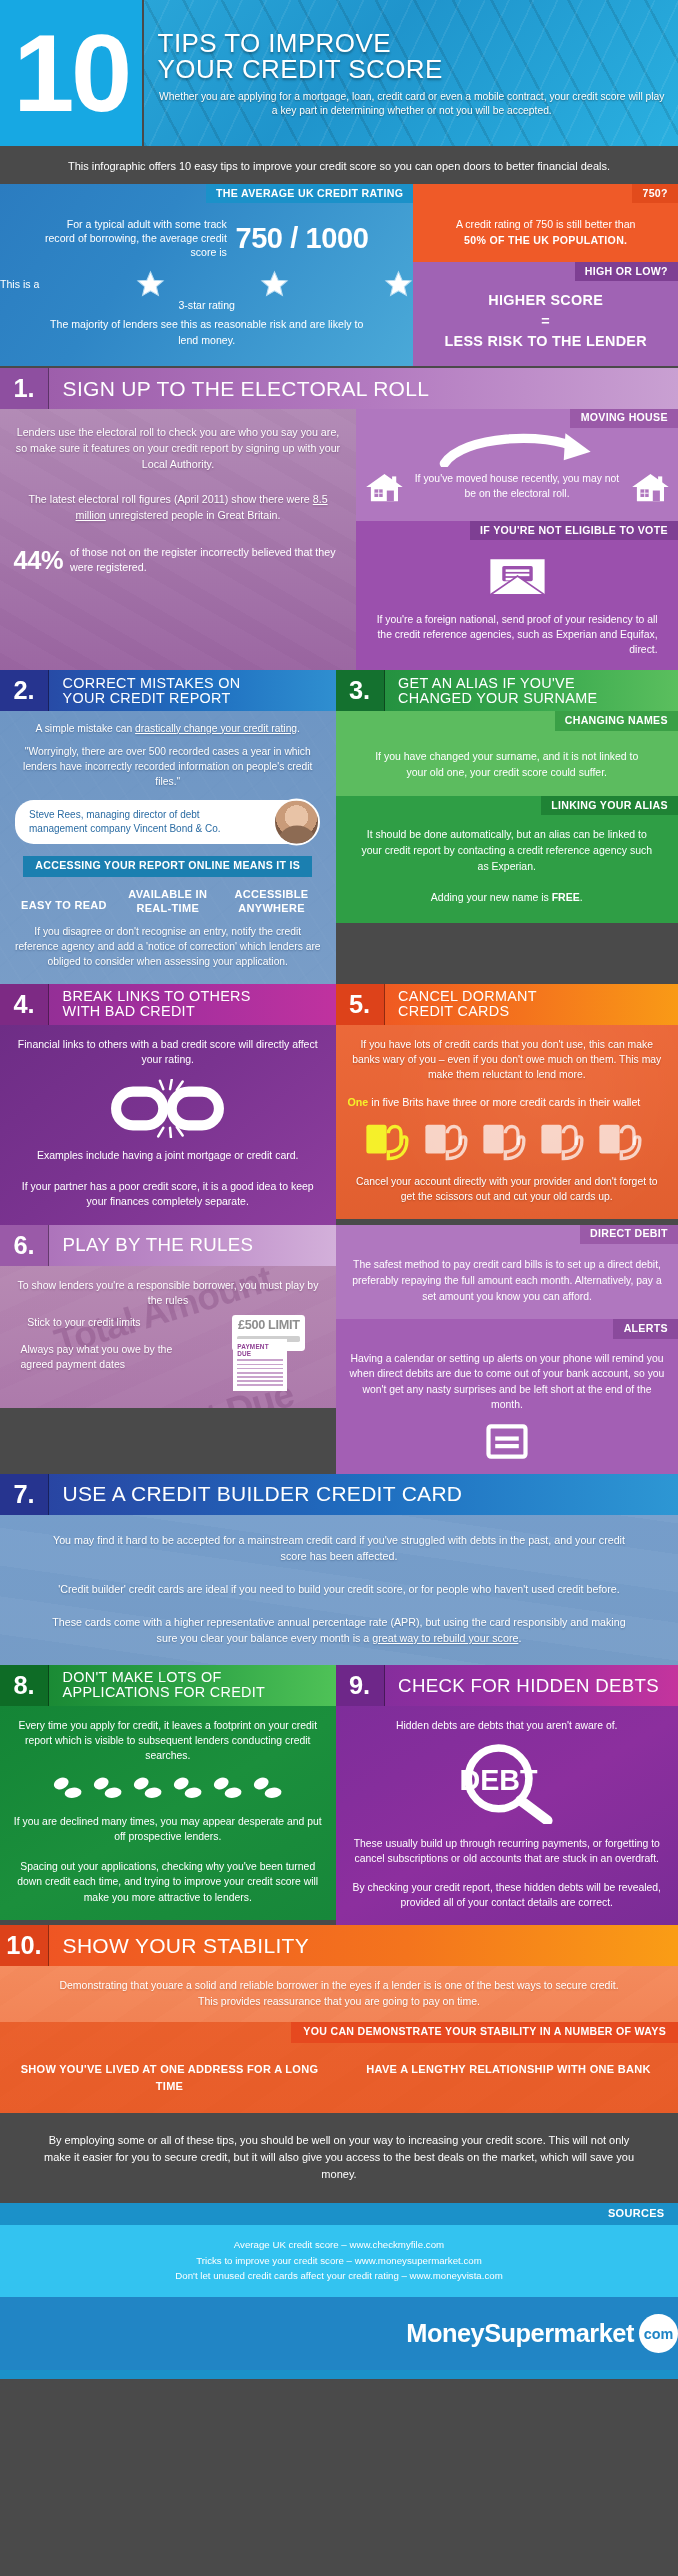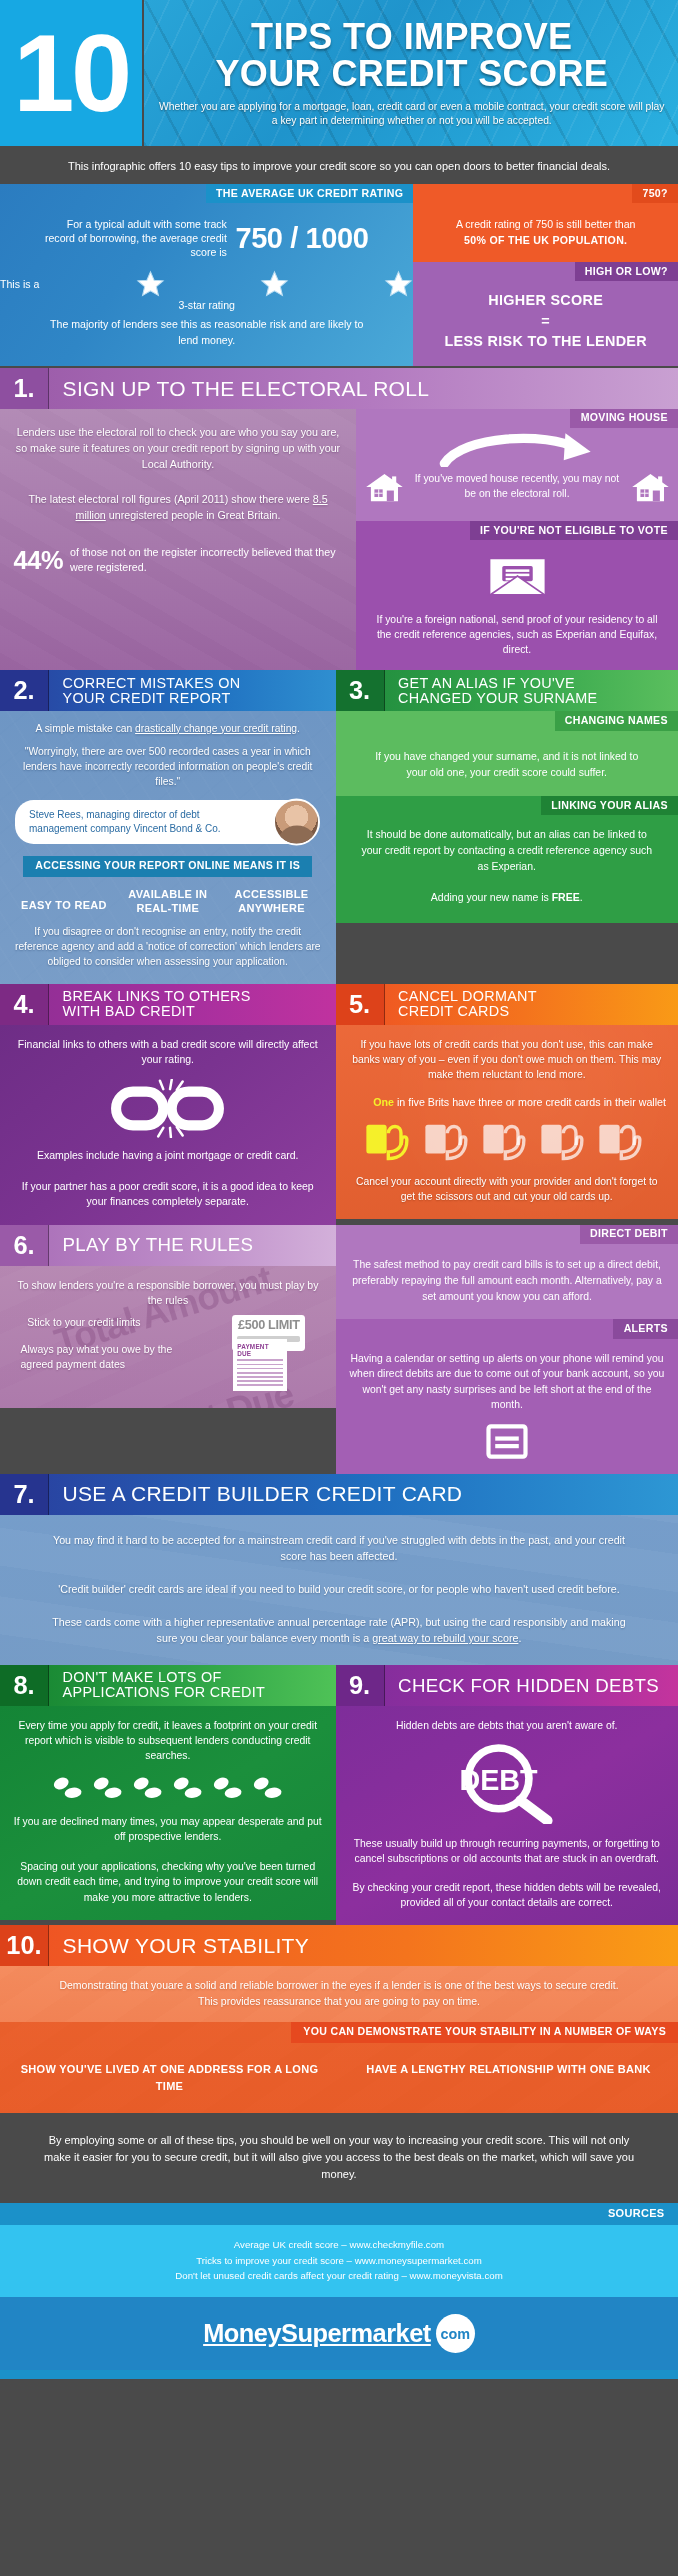--- a/index.html
+++ b/index.html
@@ -34,22 +34,22 @@
   .hdr-main {
     flex: 1; position: relative; overflow: hidden;
     background:
       repeating-linear-gradient(115deg, rgba(255,255,255,.07) 0 1.7px, rgba(0,0,0,0) 1.7px 22px),
       repeating-linear-gradient(62deg, rgba(0,0,0,.10) 0 2.5px, rgba(0,0,0,0) 2.5px 34px),
       linear-gradient(135deg, #29a5d8 0%, #1f94cc 40%, #2ab0e0 100%);
     padding: 8.5px 12px 6.8px 13.6px;
     display: flex; flex-direction: column; justify-content: center;
   }
   .hdr-main h1 {
-    font-size: 36px; font-weight: bold; line-height: 1.02;
-    text-align: center; letter-spacing: 0.4px;
+    font-size: 26px; font-weight: normal; line-height: 1.02;
+    letter-spacing: 0.4px;
     text-shadow: 0 1.7px 2.5px rgba(0,0,0,.35);
   }
   .hdr-sub { margin-top: 7.6px; text-align: center; font-size: 10.3px; line-height: 1.35;
              text-shadow: 0 0.8px 1.7px rgba(0,0,0,.4); }
   .intro { padding: 12px 17px; text-align: center; font-size: 11px; background: #4a4a4a; }
 
   
   .stats { display: flex; border-bottom: 2.5px solid #4a4a4a; }
   .stat-left {
     width: 414px; background: linear-gradient(125deg,#2b7cc0 0%, #2f86c6 35%, #4aa9d8 100%);
@@ -123,21 +123,21 @@
   .pct-row .pct { font-size: 25.4px; font-weight: bold; letter-spacing:-0.4px;}
   .pct-row .txt { font-size: 10.7px; line-height:1.4; }
   .s1-right { width: 322px; display:flex; flex-direction: column; }
   .s1r-top { background: #b077bf; padding-bottom: 12px; }
   .s1r-top .tabwrap .tab { background: #9a5aa8; }
   .house-row { display:flex; align-items:center; justify-content:center; gap:5.1px; padding: 3.4px 8.5px 0;}
   .house-row p { font-size: 10.4px; line-height:1.4; text-align:center; }
   .arrow-svg { display:block; margin: 1.7px auto -5.1px; }
   .s1r-bot { background: #9b50ad; flex:1; padding-bottom: 13.6px; }
   .s1r-bot .tabwrap .tab { background: #7e3f93; }
-  .s1r-bot p { font-size: 10.4px; line-height:1.45; text-align:center; padding: 3.4px 20.4px 0;}
+  .s1r-bot p { font-size: 10.4px; line-height:1.45; text-align:right; padding: 3.4px 20.4px 0;}
 
   
   .two-col { display: flex; }
   .col-l { width: 336px; }
   .col-r { width: 343px; }
   .s2-body {
     background:
       linear-gradient(180deg, rgba(110,150,196,.88), rgba(122,158,200,.88)),
       repeating-linear-gradient(58deg, rgba(255,255,255,.13) 0 1.7px, rgba(0,0,0,0) 1.7px 18.7px),
       repeating-linear-gradient(-40deg, rgba(40,90,150,.16) 0 1.7px, rgba(0,0,0,0) 1.7px 25.4px),
@@ -182,21 +182,21 @@
   .s4-body p { text-align:center; font-size:10.5px; line-height:1.45; }
   .chain { display:block; margin: 12px auto 10.2px; }
   .s5-body {
     background:
       linear-gradient(180deg, rgba(238,107,60,.86), rgba(226,95,48,.86)),
       radial-gradient(circle at 60% 35%, rgba(255,180,150,.5), rgba(200,80,40,.2) 60%),
       #e2622f;
     padding: 12px 12px 15.3px;
   }
   .s5-body p { text-align:center; font-size:10.4px; line-height:1.45; text-shadow:0 0.8px 1.7px rgba(120,40,10,.4);}
-  .s5-stat { text-align:right; font-size:10.7px; margin-top: 13.6px; }
+  .s5-stat { text-align:left; font-size:10.7px; margin-top: 13.6px; }
   .s5-stat .one { color:#f5f02a; font-weight:bold; }
   .cards-row { display:flex; justify-content:center; gap: 4.2px; margin: 10.2px 0 12px; }
 
   
   .s6-body {
     width: 336px;
     background:
       linear-gradient(180deg, rgba(205,150,200,.80), rgba(192,130,190,.80)),
       repeating-linear-gradient(-24deg, rgba(140,80,140,.20) 0 20.4px, rgba(225,190,225,.14) 20.4px 51px);
     padding: 12px 12px 15.3px; position: relative; overflow:hidden;
@@ -262,21 +262,21 @@
   .s10-bot .tabwrap .tab { background:#e6491f; font-size: 10.6px; padding: 3.4px 12px 4.2px; }
   .ways { display:flex; margin-top: 18.7px; text-align:center; }
   .ways div { flex:1; font-size: 11px; font-weight: bold; line-height: 1.5; letter-spacing:0.3px; padding: 0 6.8px; }
 
   
   .outro { background:#4a4a4a; padding: 18.7px 42px 20.4px; text-align:center; font-size:11px; line-height:1.55; }
   .src-head { background:#1b91c9; height: 22px; display:flex; align-items:center; justify-content:flex-end; }
   .src-head .tab { background:#1b91c9; font-size: 11px; padding: 1.7px 13.6px 2.5px; }
   .sources { background:#33c3f0; padding: 12px 17px 13.6px; text-align:center; }
   .sources div { font-size: 9.7px; line-height: 1.6; color:#fff; }
-  .footer { background:#2185c5; height: 73px; display:flex; align-items:center; justify-content:center; gap:5.1px;text-decoration:underline;}
+  .footer { background:#2185c5; height: 73px; display:flex; align-items:center; justify-content:flex-end; gap:5.1px;}
   .footer .ms { font-size: 25.4px; font-weight: bold; color:#fff; letter-spacing:-0.5px; }
   .footer .dot { width: 39px; height: 39px; border-radius:50%; background:#fff; position:relative; }
   .footer .dot span { position:absolute; inset:0; display:flex; align-items:center; justify-content:center;
                       color:#2185c5; font-size: 14.4px; font-weight:bold; }
   .blue-strip { height: 8.5px; background:#1b91c9; }
 </style>
 </head>
 <body>
 
 <div class="page">

